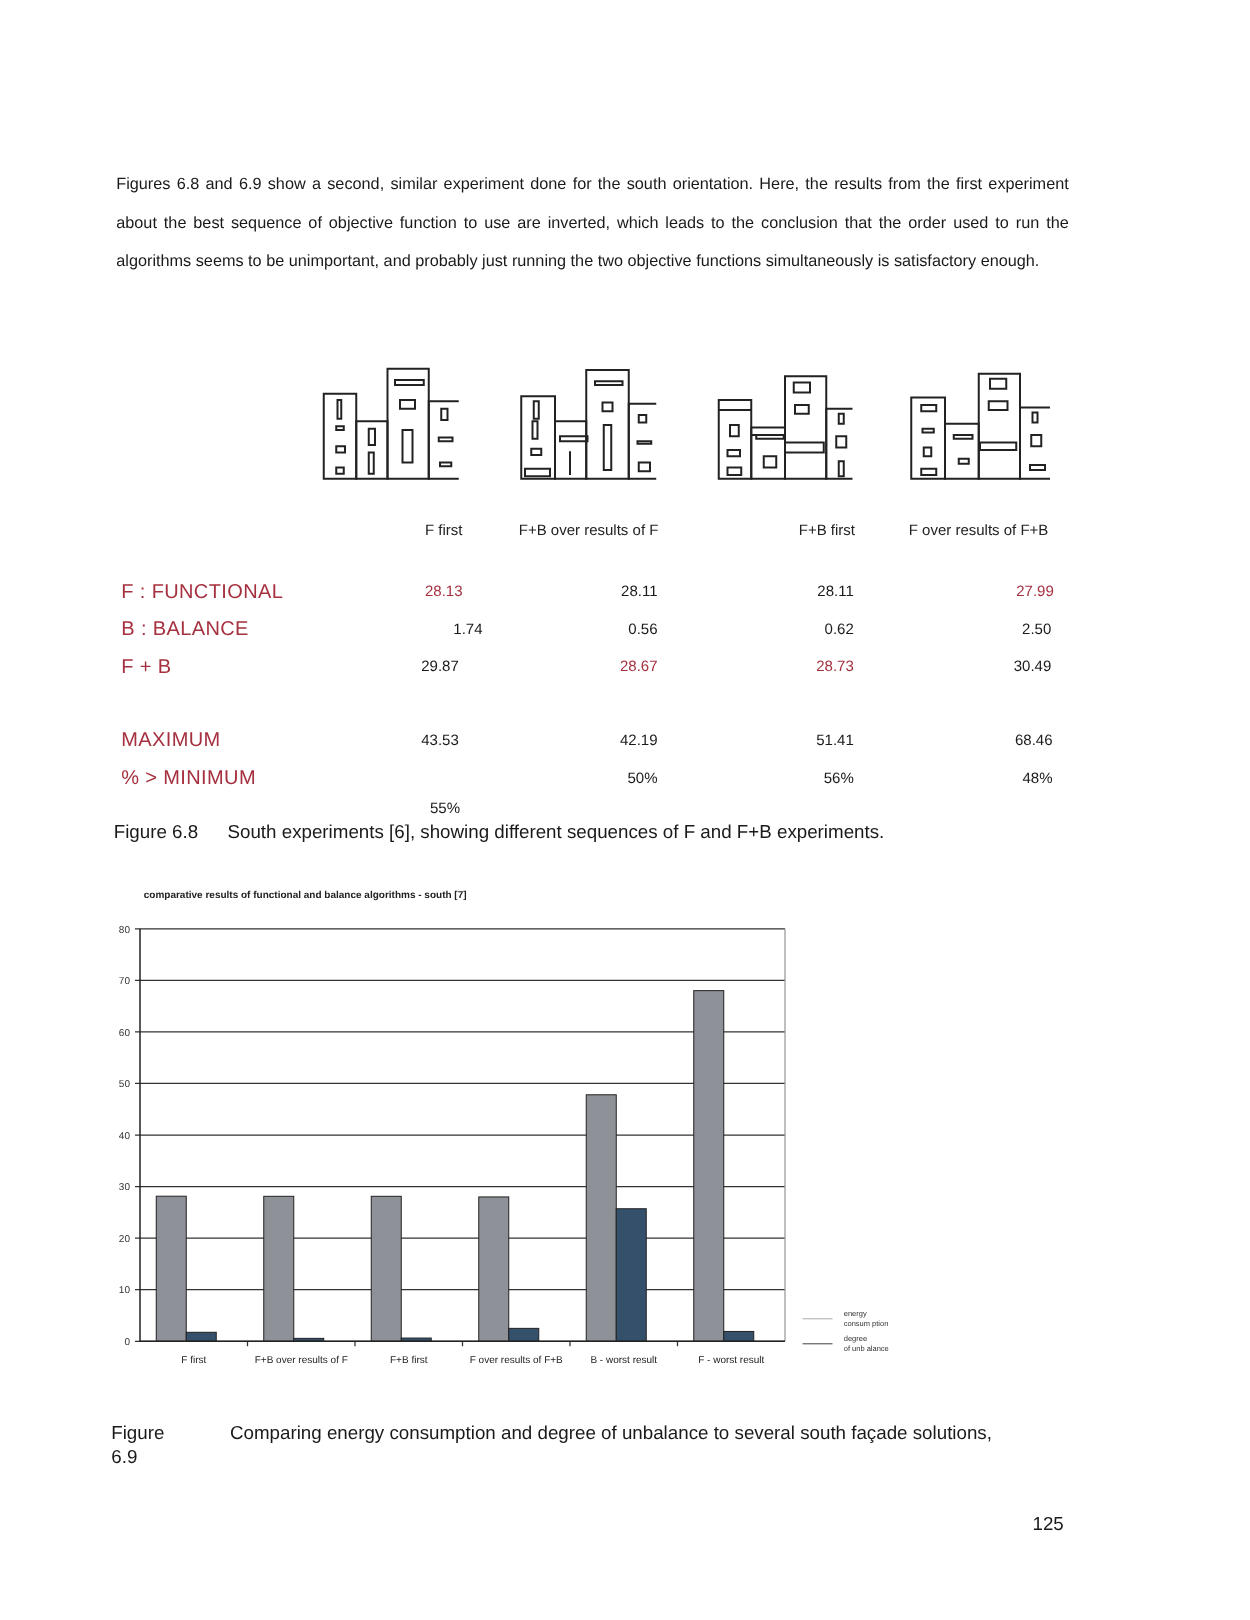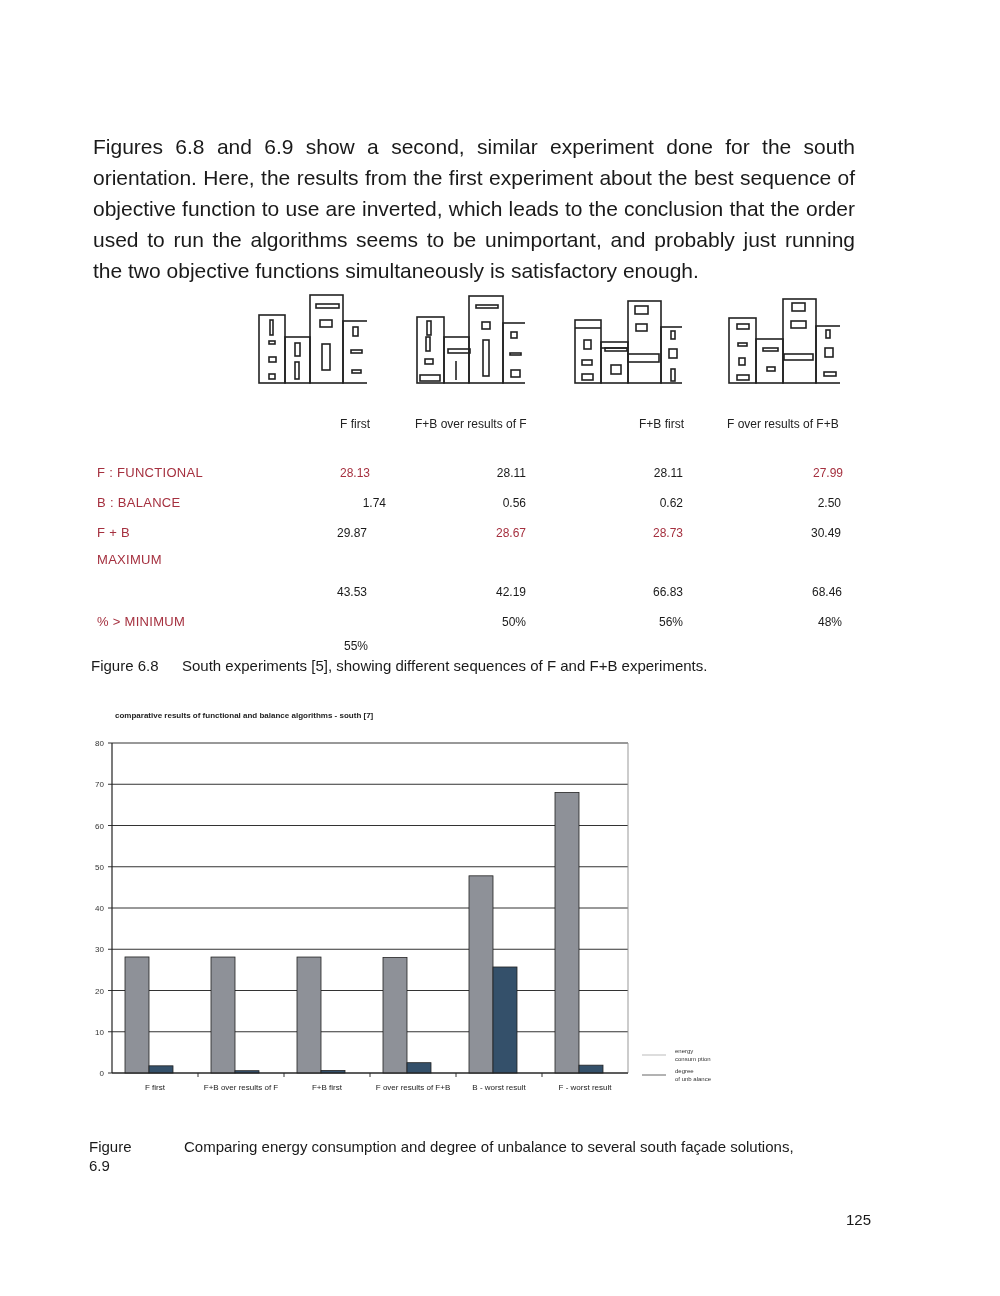--- a/index.html
+++ b/index.html
@@ -1,31 +1,31 @@
 <!DOCTYPE html>
 <html><head>
 <meta charset="utf-8">
 <style>
   html,body{margin:0;padding:0;background:#fff;}
   body{width:1000px;height:1296px;position:relative;overflow:hidden;font-family:"Liberation Sans",sans-serif;color:#1a1a1a;}
-  .para{position:absolute;left:93px;top:131px;width:762px;font-size:21px;line-height:31px;text-align:justify;}
+  .para{position:absolute;left:93px;top:131px;width:762px;font-size:13px;line-height:31px;text-align:justify;}
   .bldg{position:absolute;top:290px;width:112px;height:96px;}
   .bldg svg{width:112px;height:96px;}
   .colhead{position:absolute;top:417px;font-size:12px;color:#222;text-align:center;white-space:nowrap;}
-  .rowlbl{position:absolute;left:97px;font-size:13px;letter-spacing:0.3px;}
+  .rowlbl{position:absolute;left:97px;font-size:16px;letter-spacing:0.3px;}
   .cell{position:absolute;font-size:12px;text-align:right;width:60px;}
   .red{color:#a5303f;}
   .cap{position:absolute;font-size:15px;text-align:center;}
   .chart-title{position:absolute;left:115px;top:711px;font-size:8px;font-weight:bold;color:#222;}
   .chart{position:absolute;left:0;top:0;width:1000px;height:1296px;pointer-events:none;}
   .chart svg{position:absolute;left:0;top:0;}
   .cap69{position:absolute;left:89px;top:1137px;font-size:15px;line-height:19px;}
   .cap69 .num{position:absolute;left:0;top:0;}
   .cap69 .txt{position:absolute;left:95px;top:0;width:680px;}
-  .pageno{position:absolute;left:826px;top:1211px;font-size:15px;margin-left:20px;}
+  .pageno{position:absolute;left:826px;top:1211px;font-size:15px;}
 </style>
 </head>
 <body>
 
 <p class="para" style="margin:0;">Figures 6.8 and 6.9 show a second, similar experiment done for the south orientation. Here, the results from the first experiment about the best sequence of objective function to use are inverted, which leads to the conclusion that the order used to run the algorithms seems to be unimportant, and probably just running the two objective functions simultaneously is satisfactory enough.</p>
 
 <div class="bldg" style="left:255px;">
   <svg viewBox="0 0 112 96" fill="none" stroke="#222" stroke-width="1.6">
     <rect x="4" y="25" width="26" height="68"></rect>
       <rect x="30" y="47" width="25" height="46"></rect>
@@ -108,50 +108,50 @@
 </div>
 
 <div class="colhead" style="left:340px;">F first</div>
 <div class="colhead" style="left:415px;">F+B over results of F</div>
 <div class="colhead" style="left:639px;">F+B first</div>
 <div class="colhead" style="left:727px;">F over results of F+B</div>
 
 <div class="rowlbl red" style="top:465px;">F : FUNCTIONAL</div>
 <div class="rowlbl red" style="top:495px;">B : BALANCE</div>
 <div class="rowlbl red" style="top:525px;">F + B</div>
-<div class="rowlbl red" style="top:552px;">MAXIMUM</div>
+<div class="rowlbl red" style="top:584px;">MAXIMUM</div>
 <div class="rowlbl red" style="top:614px;">% &gt; MINIMUM</div>
 
 <div class="cell red" style="left:310px;top:466px;">28.13</div>
 <div class="cell" style="left:466px;top:466px;">28.11</div>
 <div class="cell" style="left:623px;top:466px;">28.11</div>
 <div class="cell red" style="left:783px;top:466px;">27.99</div>
 
 <div class="cell" style="left:326px;top:496px;">1.74</div>
 <div class="cell" style="left:466px;top:496px;">0.56</div>
 <div class="cell" style="left:623px;top:496px;">0.62</div>
 <div class="cell" style="left:781px;top:496px;">2.50</div>
 
 <div class="cell" style="left:307px;top:526px;">29.87</div>
 <div class="cell red" style="left:466px;top:526px;">28.67</div>
 <div class="cell red" style="left:623px;top:526px;">28.73</div>
 <div class="cell" style="left:781px;top:526px;">30.49</div>
 
 <div class="cell" style="left:307px;top:585px;">43.53</div>
 <div class="cell" style="left:466px;top:585px;">42.19</div>
-<div class="cell" style="left:623px;top:585px;">66.83</div>
+<div class="cell" style="left:623px;top:585px;">51.41</div>
 <div class="cell" style="left:782px;top:585px;">68.46</div>
 
 <div class="cell" style="left:308px;top:615px;margin-top:24px;">55%</div>
 <div class="cell" style="left:466px;top:615px;">50%</div>
 <div class="cell" style="left:623px;top:615px;">56%</div>
 <div class="cell" style="left:782px;top:615px;">48%</div>
 
 <div class="cap" style="left:91px;top:657px;">Figure 6.8</div>
-<div class="cap" style="left:182px;top:657px;">South experiments [5], showing different sequences of F and F+B experiments.</div>
+<div class="cap" style="left:182px;top:657px;">South experiments [6], showing different sequences of F and F+B experiments.</div>
 
 <div class="chart-title">comparative results of functional and balance algorithms - south [7]</div>
 <div class="chart">
   <svg id="chartsvg" width="1000" height="1296" xmlns="http://www.w3.org/2000/svg">
       <line x1="108" y1="1073" x2="628" y2="1073" stroke="#333" stroke-width="1"></line>
       <text x="104" y="1076" font-size="8" text-anchor="end" fill="#333" font-family="Liberation Sans, sans-serif">0</text>
       <line x1="108" y1="1031.75" x2="628" y2="1031.75" stroke="#333" stroke-width="1"></line>
       <text x="104" y="1034.75" font-size="8" text-anchor="end" fill="#333" font-family="Liberation Sans, sans-serif">10</text>
       <line x1="108" y1="990.5" x2="628" y2="990.5" stroke="#333" stroke-width="1"></line>
       <text x="104" y="993.5" font-size="8" text-anchor="end" fill="#333" font-family="Liberation Sans, sans-serif">20</text>

